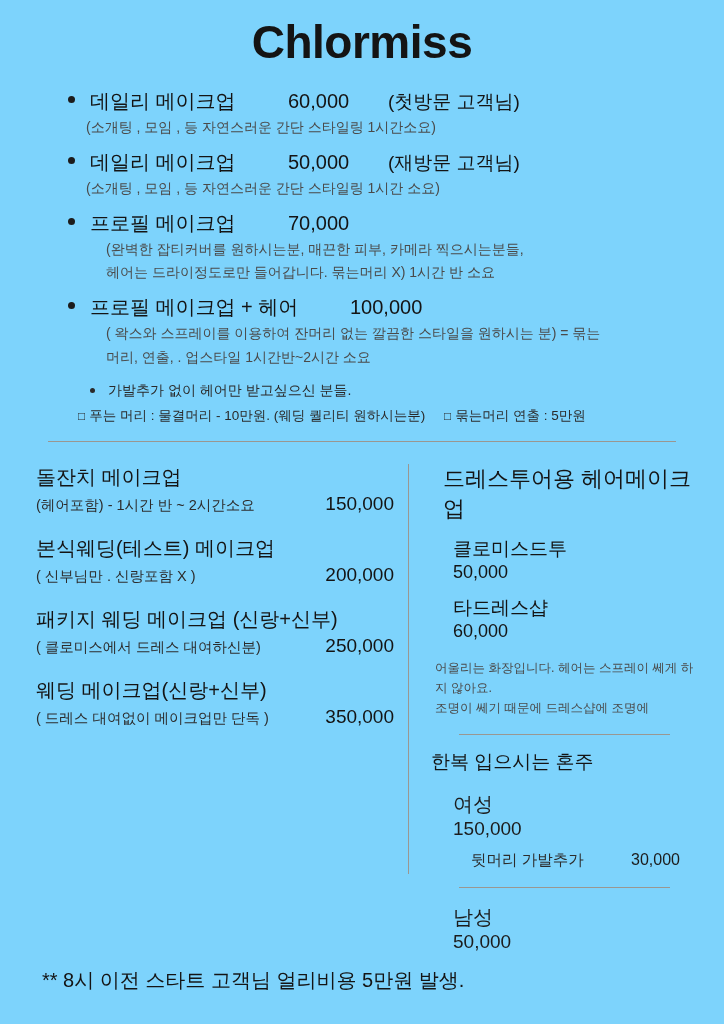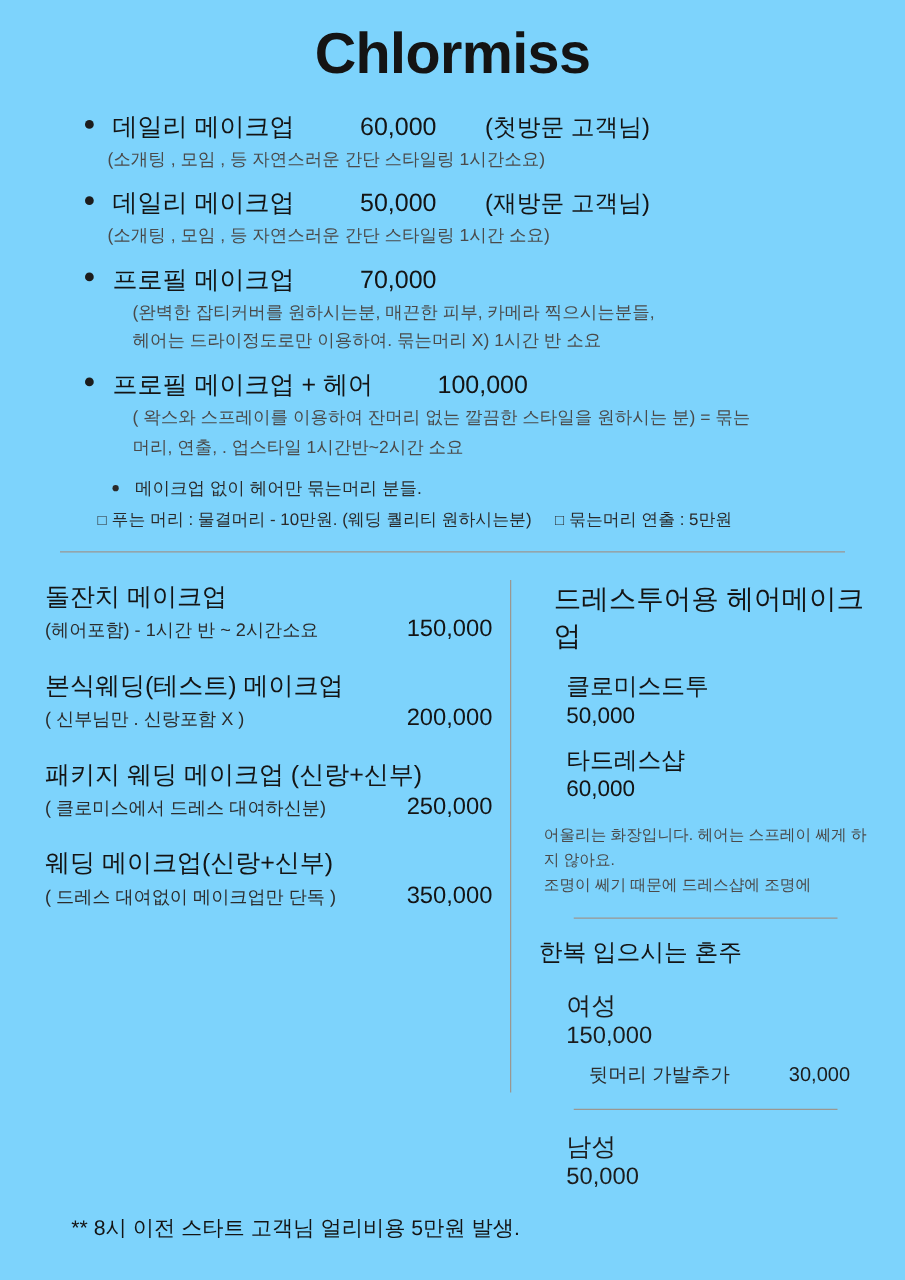--- a/index.html
+++ b/index.html
@@ -233,23 +233,23 @@
     justify-content: space-between;
     margin-top: 10px;
     padding: 0 18px 0 40px;
   }
   .r-row3 .n { font-size: 15.5px; color:#2c2c2c; }
   .r-row3 .p { font-size: 16px; }
 
   
   .footer {
     position: absolute;
-    left: 57px;
+    left: 42px;
     bottom: 30px;
-    font-size: 17px;
+    font-size: 20px;
     color: #141414;
   }
 </style>
 </head>
 <body>
 
 <div class="page">
 
   <div class="header">
     <div class="brand-title">Chlormiss</div>
@@ -277,37 +277,37 @@
       <div class="item-desc">(소개팅 , 모임 , 등 자연스러운  간단 스타일링   1시간 소요)</div>
     </div>
 
     <div class="item gap-m">
       <div class="item-main">
         <span class="bullet"></span>
         <span class="item-name sp-name">프로필 메이크업</span>
         <span class="item-price">70,000</span>
       </div>
       <div class="item-desc indent2">(완벽한 잡티커버를 원하시는분,  매끈한 피부, 카메라 찍으시는분들,</div>
-      <div class="item-desc indent2">헤어는 드라이정도로만 이용하여. 묶는머리 X)   1시간 반  소요</div>
+      <div class="item-desc indent2">헤어는 드라이정도로만 들어갑니다. 묶는머리 X)   1시간 반  소요</div>
     </div>
 
     <div class="item">
       <div class="item-main">
         <span class="bullet"></span>
         <span class="item-name sp-name-wide">프로필 메이크업  +  헤어</span>
         <span class="item-price">100,000</span>
       </div>
       <div class="item-desc indent2">( 왁스와 스프레이를 이용하여 잔머리 없는 깔끔한 스타일을 원하시는 분) = 묶는</div>
       <div class="item-desc indent2">머리, 연출, . 업스타일                          1시간반~2시간 소요</div>
     </div>
 
   </div>
 
   <div class="mini-note">
-    <div class="mn-line1">메이크업 없이 헤어만 묶는머리 분들.</div>
+    <div class="mn-line1">가발추가 없이 헤어만 받고싶으신 분들.</div>
     <div class="mn-line2">
       <span class="sq">푸는 머리 : 물결머리 - 10만원. (웨딩 퀄리티 원하시는분)</span>
       &nbsp;&nbsp;&nbsp;
       <span class="sq">묶는머리 연출 : 5만원</span>
     </div>
   </div>
 
   <div class="divider"></div>
 
   <div class="cols">

